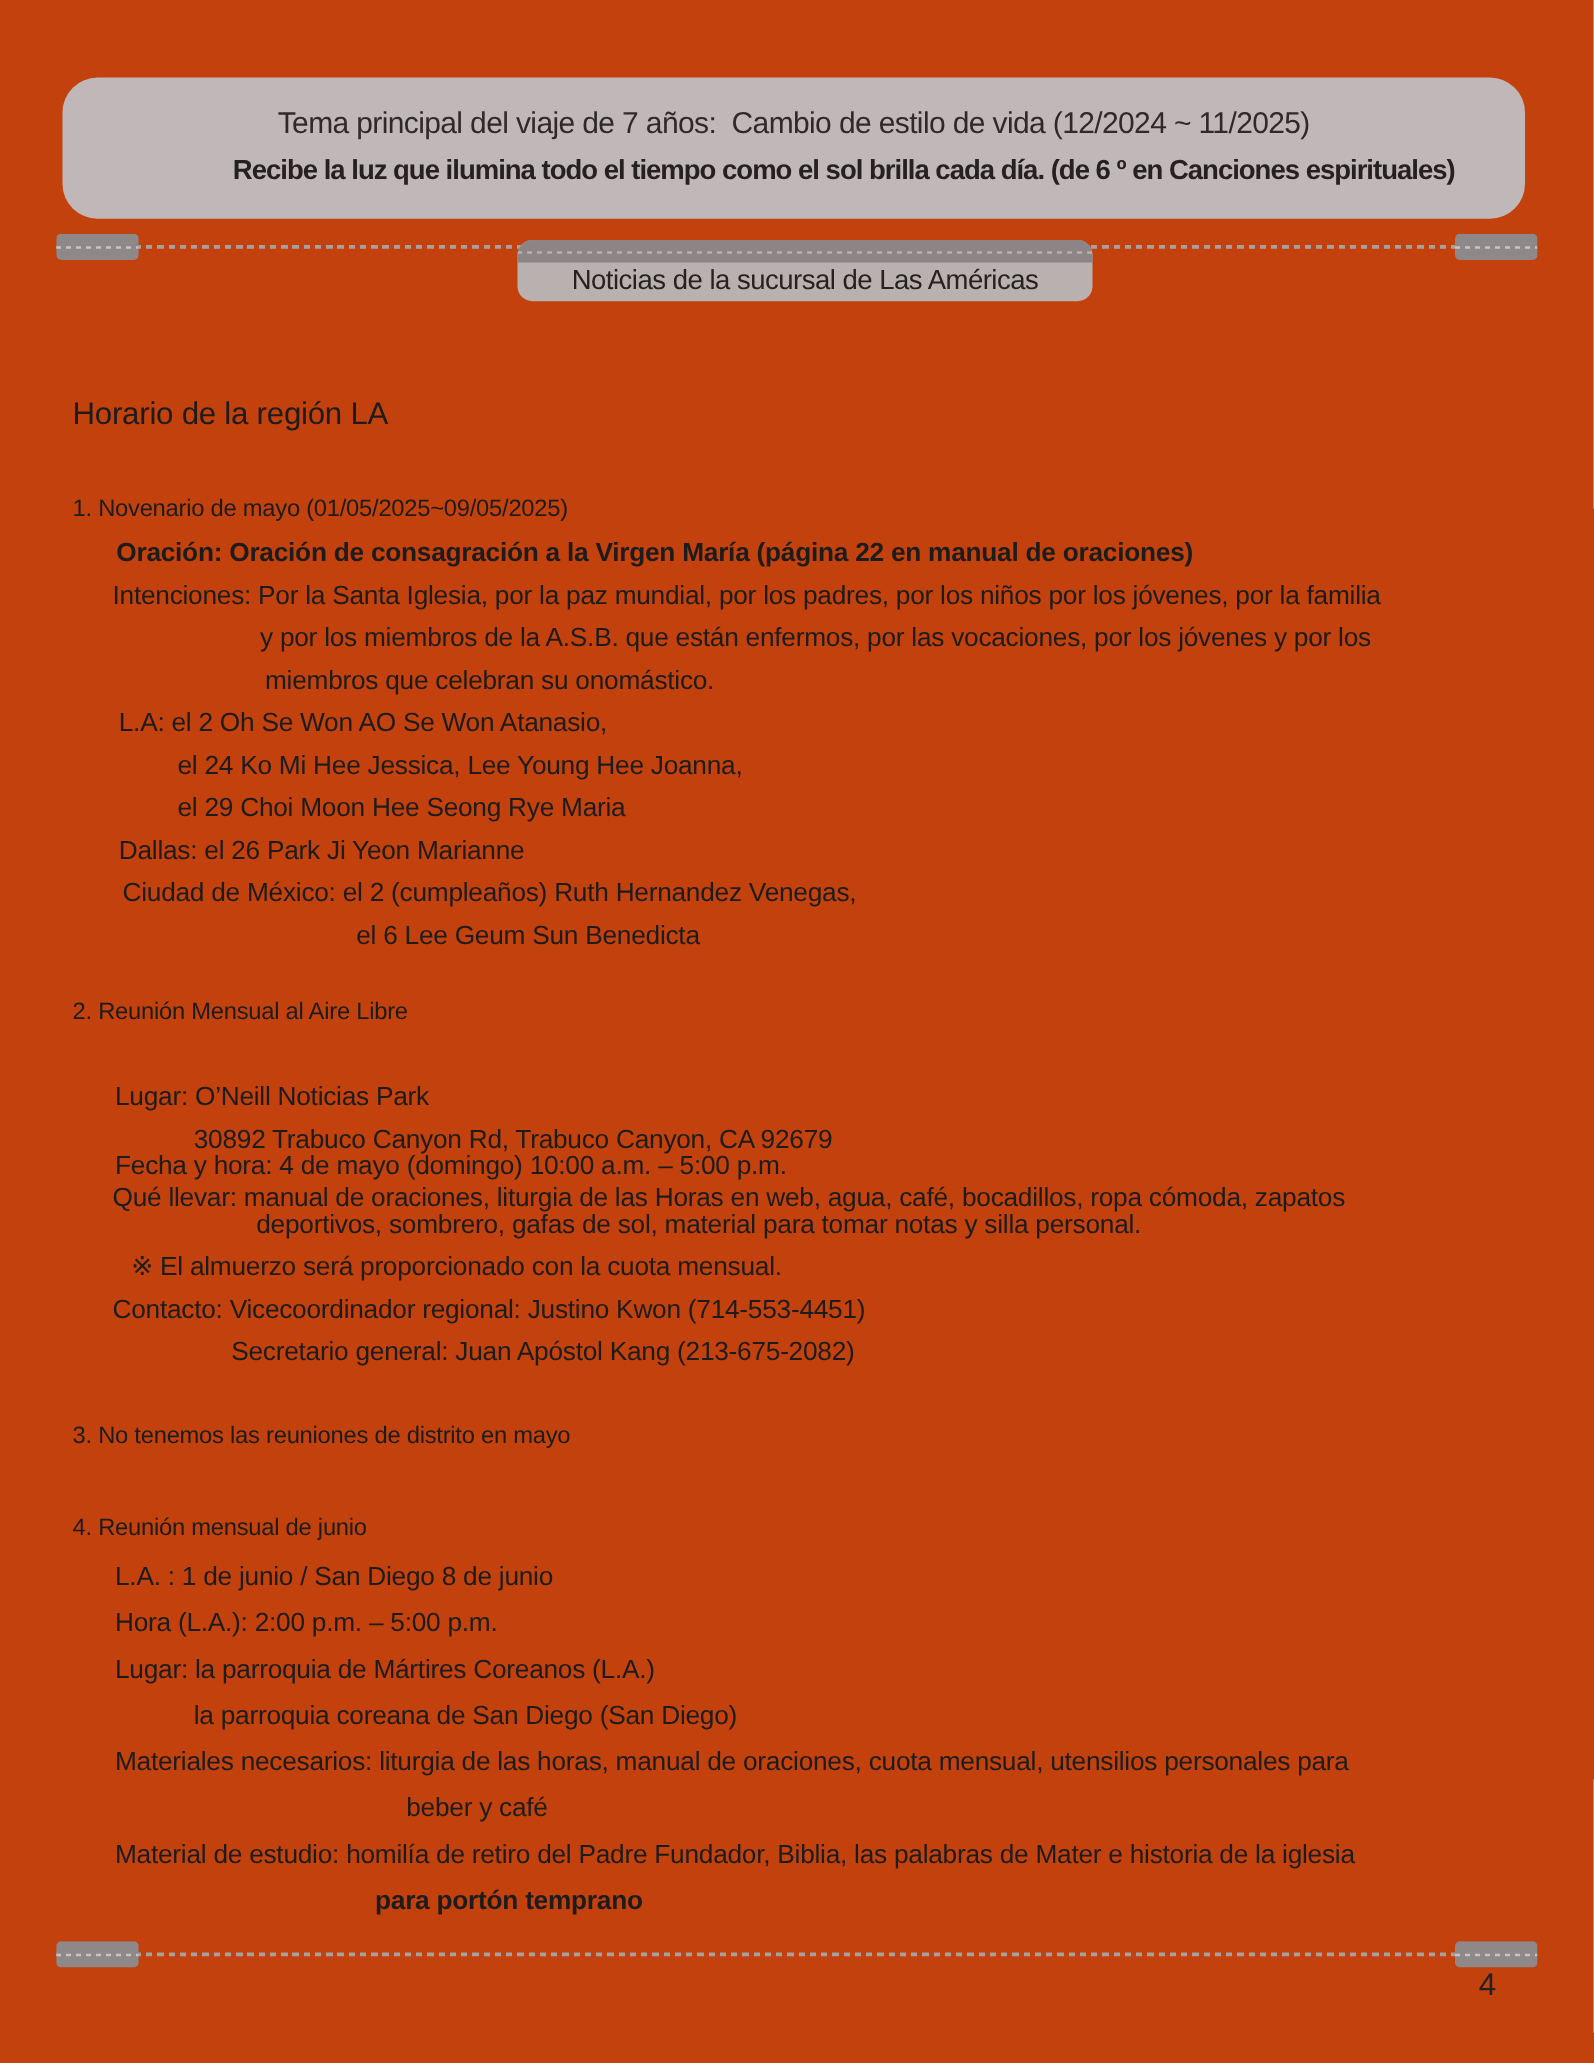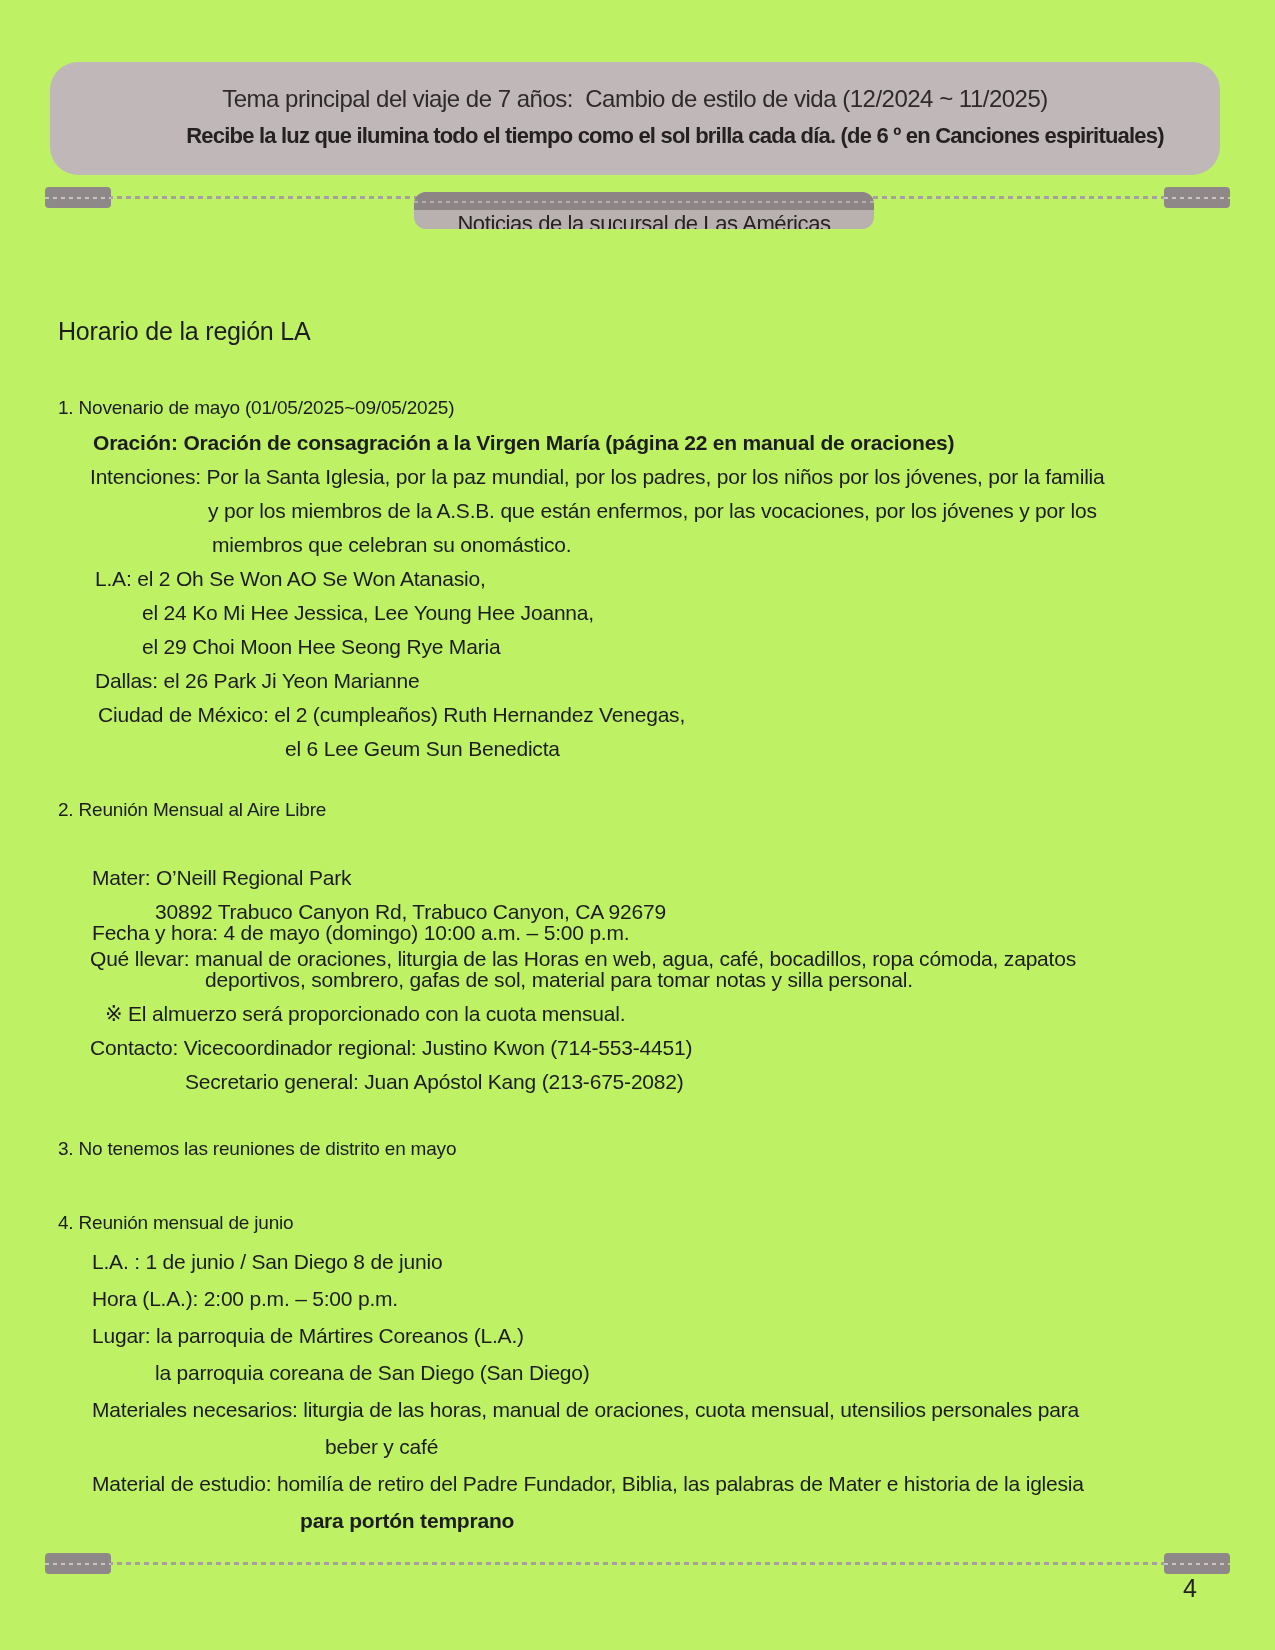--- a/index.html
+++ b/index.html
@@ -1,20 +1,20 @@
 <!DOCTYPE html>
 <html><head>
 <meta charset="utf-8">
 <style>
   html,body{margin:0;padding:0;background:#e9e9e9;}
   .page{
     position:relative;
     width:1275px;height:1650px;
     margin:0 auto;
-    background:#bef264;
+    background:#c2410c;
     font-family:"Liberation Sans","DejaVu Sans",sans-serif;
     color:#1c1c1c;
     overflow:hidden;
   }
   
   .banner{
     position:absolute;left:50px;top:62px;width:1170px;height:113px;
     background:#c0b8b8;border-radius:28px;
   }
   .banner-line{position:absolute;left:0;width:100%;text-align:center;white-space:pre;color:#2f2a2a;}
@@ -30,21 +30,21 @@
   .divider-bottom{top:1562px;}
   .cap{
     position:absolute;width:66px;height:21px;background-color:#8f8888;border-radius:4px;z-index:3;
     background-image:repeating-linear-gradient(to right,rgba(255,255,255,.5) 0 4px,transparent 4px 8px);
     background-size:100% 2px;background-position:center;background-repeat:no-repeat;
   }
   .cap-tl{left:45px;top:187px;}  .cap-tr{left:1164px;top:187px;}
   .cap-bl{left:45px;top:1553px;} .cap-br{left:1164px;top:1553px;}
   
   .noticias-box{
-    position:absolute;left:414px;top:192px;width:460px;height:37px;
+    position:absolute;left:414px;top:192px;width:460px;height:49px;
     background:#b9b0b0;border-radius:12px;overflow:hidden;z-index:2;
   }
   .noticias-band{
     height:18px;background-color:#8d8585;
     background-image:repeating-linear-gradient(to right,rgba(255,255,255,.35) 0 4px,transparent 4px 8px);
     background-size:100% 2px;background-position:center 9px;background-repeat:no-repeat;
   }
   .noticias-label{
     display:block;text-align:center;margin-top:1px;
     font-size:22px;letter-spacing:-0.4px;color:#262222;white-space:pre;
@@ -85,21 +85,21 @@
   <div class="bline" style="top:532px;left:212px;">miembros que celebran su onomástico.</div>
   <div class="bline" style="top:566px;left:95px;">L.A: el 2 Oh Se Won AO Se Won Atanasio,</div>
   <div class="bline" style="top:600px;left:142px;">el 24 Ko Mi Hee Jessica, Lee Young Hee Joanna,</div>
   <div class="bline" style="top:634px;left:142px;">el 29 Choi Moon Hee Seong Rye Maria</div>
   <div class="bline" style="top:668px;left:95px;">Dallas: el 26 Park Ji Yeon Marianne</div>
   <div class="bline" style="top:702px;left:98px;">Ciudad de México: el 2 (cumpleaños) Ruth Hernandez Venegas,</div>
   <div class="bline" style="top:736px;left:285px;">el 6 Lee Geum Sun Benedicta</div>
 
   <div class="tline" style="top:796px;left:58px;">2. Reunión Mensual al Aire Libre</div>
   <div class="bline" style="top:874px;left:92px;margin-top:46px;">Fecha y hora: 4 de mayo (domingo) 10:00 a.m. – 5:00 p.m.</div>
-  <div class="bline" style="top:865px;left:92px;">Mater: O’Neill Regional Park</div>
+  <div class="bline" style="top:865px;left:92px;">Lugar: O’Neill Noticias Park</div>
   <div class="bline" style="top:899px;left:155px;">30892 Trabuco Canyon Rd, Trabuco Canyon, CA 92679</div>
   <div class="bline" style="top:933px;left:90px;margin-top:13px;">Qué llevar: manual de oraciones, liturgia de las Horas en web, agua, café, bocadillos, ropa cómoda, zapatos</div>
   <div class="bline" style="top:967px;left:205px;">deportivos, sombrero, gafas de sol, material para tomar notas y silla personal.</div>
   <div class="bline" style="top:1001px;left:105px;">※ El almuerzo será proporcionado con la cuota mensual.</div>
   <div class="bline" style="top:1035px;left:90px;">Contacto: Vicecoordinador regional: Justino Kwon (714-553-4451)</div>
   <div class="bline" style="top:1069px;left:185px;">Secretario general: Juan Apóstol Kang (213-675-2082)</div>
 
   <div class="tline" style="top:1135px;left:58px;">3. No tenemos las reuniones de distrito en mayo</div>
 
   <div class="tline" style="top:1209px;left:58px;">4. Reunión mensual de junio</div>

